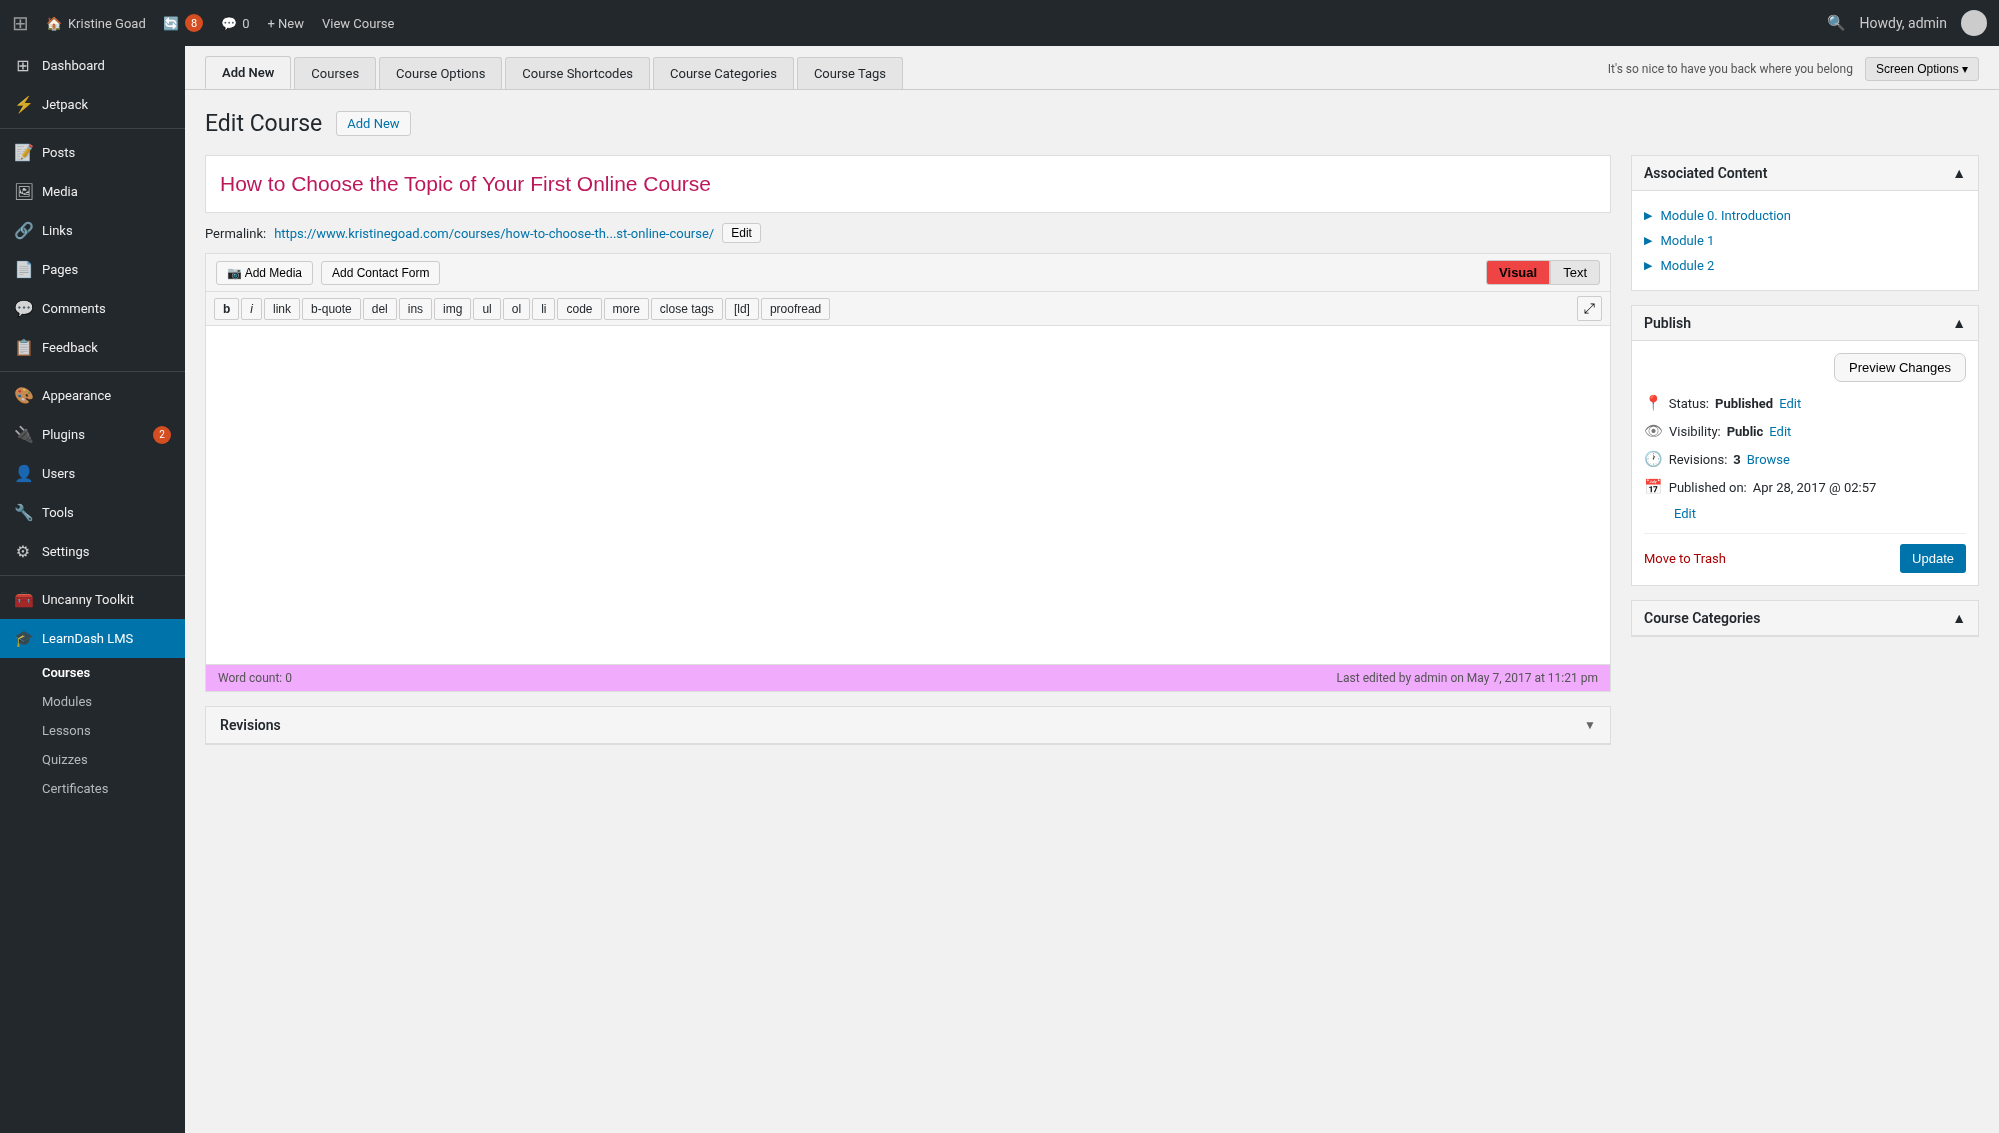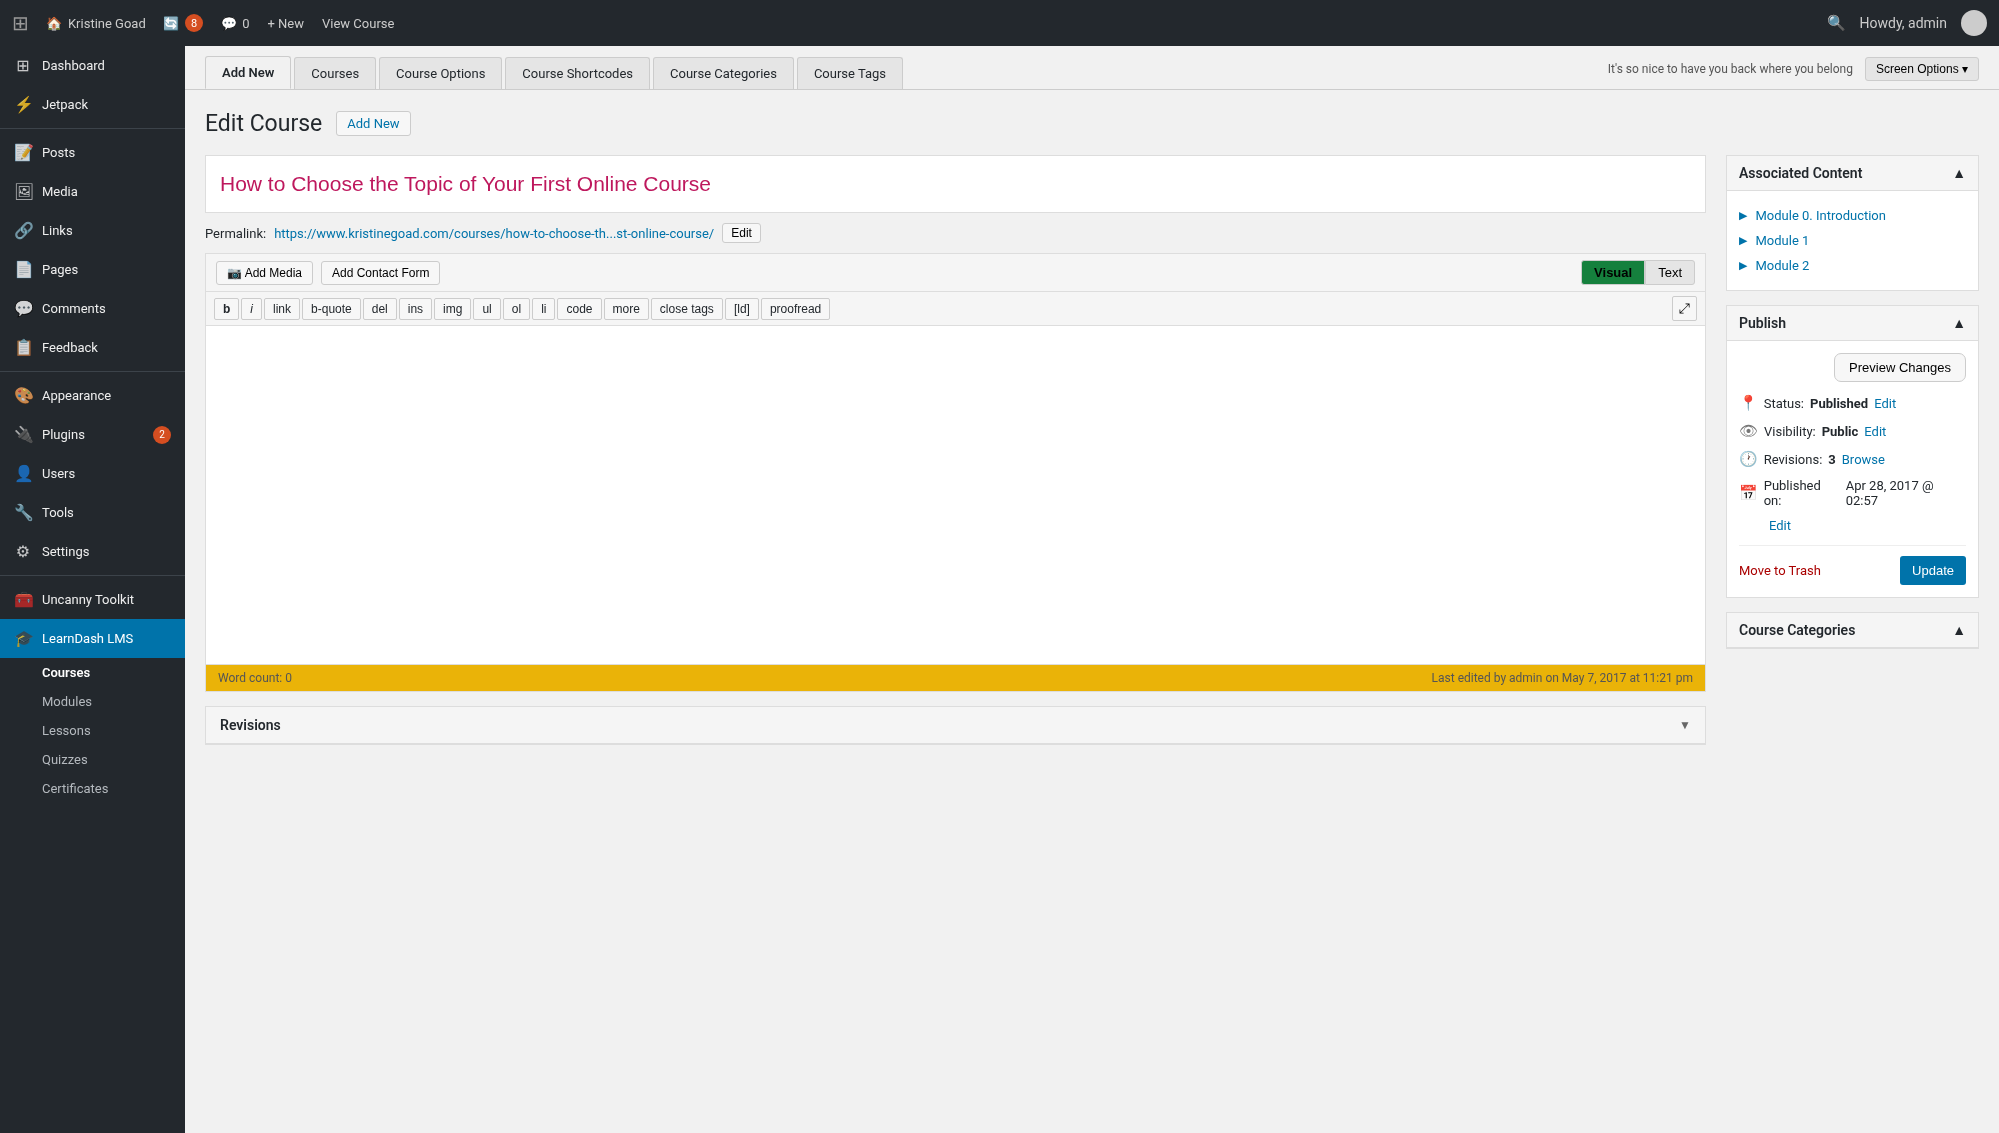--- a/index.html
+++ b/index.html
@@ -172,21 +172,21 @@
       border-radius: 3px;
     }
     .visual-text-toggle { margin-left: auto; display: flex; gap: 0; }
     .vt-btn {
       background: #e5e5e5;
       border: 1px solid #ccc;
       padding: 4px 12px;
       font-size: 13px;
       cursor: pointer;
     }
-    .vt-btn.active { background: #15803d; font-weight: 600; }
+    .vt-btn.active { background: #ef4444; font-weight: 600; }
     .vt-btn:first-child { border-radius: 3px 0 0 3px; }
     .vt-btn:last-child { border-radius: 0 3px 3px 0; }
 
     .format-toolbar {
       background: #f5f5f5;
       border: 1px solid #ddd;
       border-bottom: none;
       display: flex;
       align-items: center;
       gap: 2px;
@@ -207,21 +207,21 @@
     .expand-btn { margin-left: auto; border: 1px solid #ccc; background: #f7f7f7; padding: 3px 6px; cursor: pointer; border-radius: 2px; font-size: 14px; }
 
     .editor-body {
       border: 1px solid #ddd;
       background: #fff;
       min-height: 340px;
       padding: 12px;
     }
 
     .editor-footer {
-      background: #eab308;
+      background: #f0abfc;
       border: 1px solid #ddd;
       border-top: none;
       padding: 6px 12px;
       display: flex;
       align-items: center;
       justify-content: space-between;
       font-size: 12px;
       color: #555;
     }
 
@@ -238,21 +238,21 @@
       display: flex;
       align-items: center;
       justify-content: space-between;
       font-weight: 600;
       font-size: 14px;
       cursor: pointer;
     }
     .section-header .toggle-icon { font-size: 12px; color: #666; }
 
     
-    .editor-sidebar { width: 253px; flex-shrink: 0; }
+    .editor-sidebar { width: 348px; flex-shrink: 0; }
 
     .sidebar-box {
       background: #fff;
       border: 1px solid #ddd;
       margin-bottom: 14px;
     }
     .sidebar-box-header {
       background: #f5f5f5;
       border-bottom: 1px solid #ddd;
       padding: 9px 12px;

